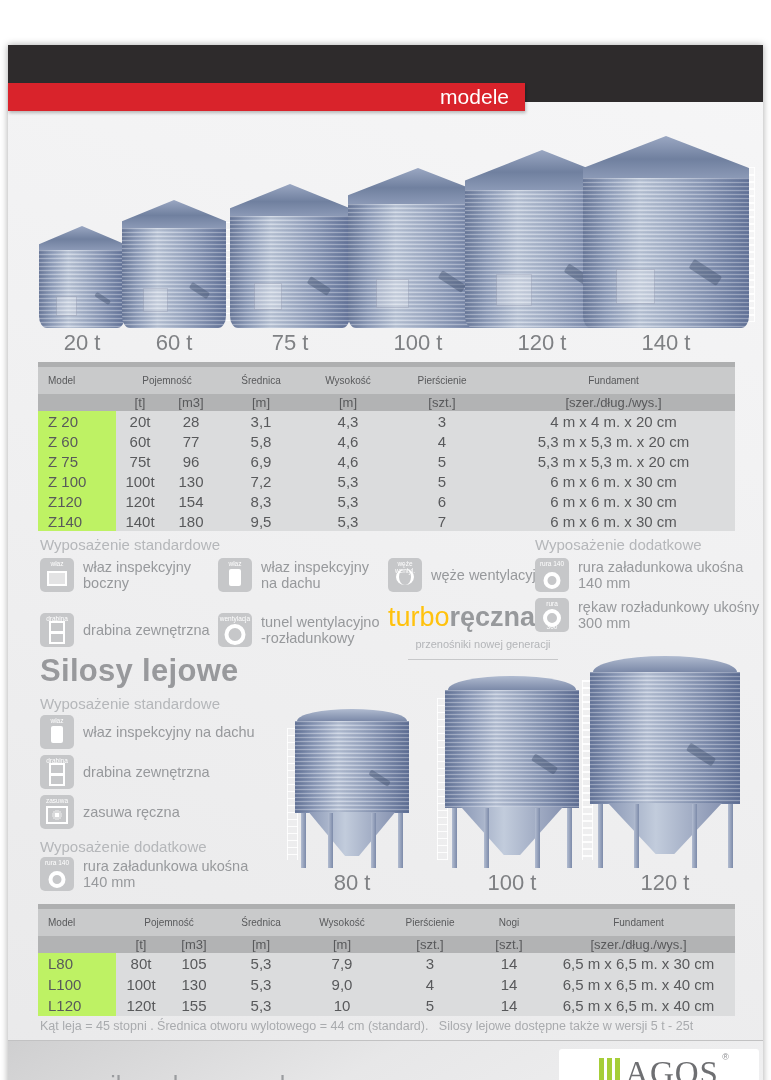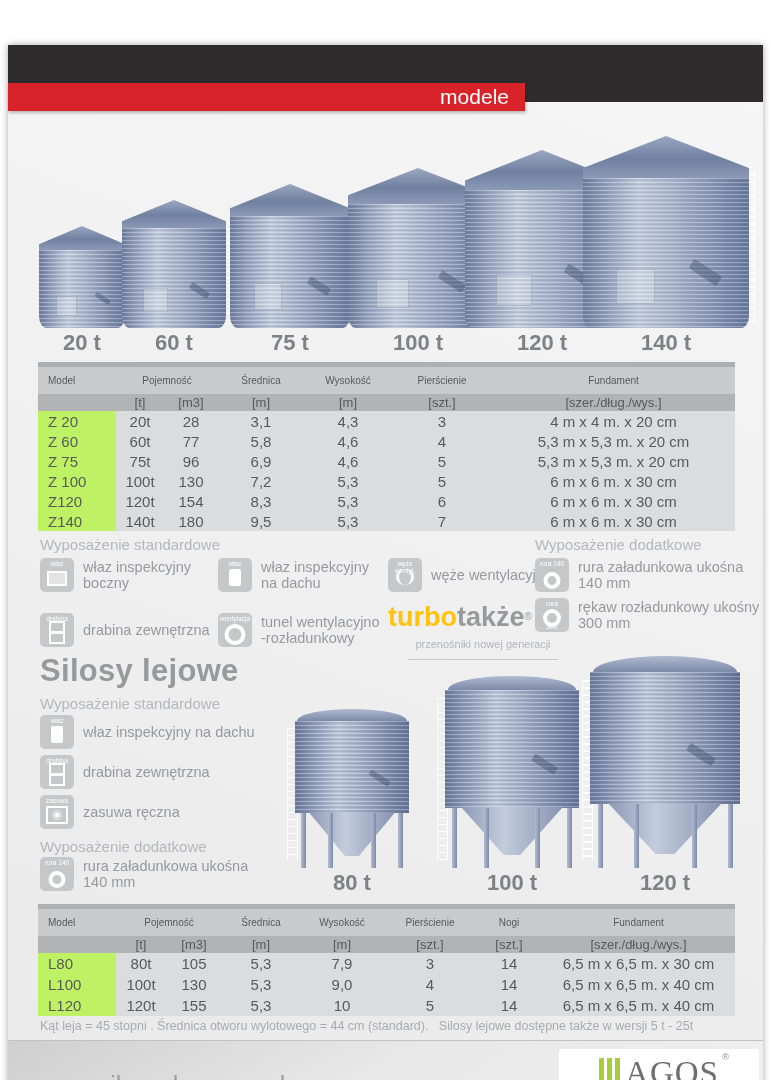--- a/index.html
+++ b/index.html
@@ -21,21 +21,21 @@
   .fsilo .roof{width:100%;clip-path:polygon(50% 0,100% 76%,100% 100%,0 100%,0 76%);
         background:linear-gradient(180deg,#9aa7c2,#70809f 55%,#8b99b6);}
   .fsilo .sbody{position:relative;width:100%;border-radius:0 0 8px 8px/0 0 12px 12px;
         background:repeating-linear-gradient(180deg,rgba(255,255,255,.30) 0 1px,rgba(70,85,115,.14) 1.6px 2.6px,rgba(255,255,255,0) 2.6px 4px),
         linear-gradient(90deg,#6c7b9c 0%,#93a1bd 14%,#c4cede 34%,#a9b5cc 54%,#8c9ab8 74%,#64749a 100%);}
   .door{position:absolute;left:20%;bottom:16%;width:22%;height:22%;background:rgba(255,255,255,.22);border:1px solid rgba(90,100,130,.25);}
   .chute{position:absolute;right:16%;bottom:34%;width:20%;height:7%;background:rgba(55,70,100,.38);transform:rotate(33deg);border-radius:2px;}
   .ladder{position:absolute;width:9px;background:repeating-linear-gradient(180deg,rgba(255,255,255,.9) 0 1.5px,rgba(255,255,255,0) 1.5px 7px);
         border-left:1.5px solid rgba(255,255,255,.85);border-right:1.5px solid rgba(255,255,255,.85);}
   .fsilo .ladder{right:-6px;top:14%;bottom:32px;}
-  .ton{height:24px;margin-top:2px;font-size:22px;color:#7f8184;white-space:nowrap;font-weight:bold;}
+  .ton{height:24px;margin-top:2px;font-size:22px;color:#7f8184;white-space:nowrap;}
   .fsilo:nth-child(1){left:31px;width:86px;}  .fsilo:nth-child(1) .sbody{height:78px;} .fsilo:nth-child(1) .roof{height:24px;}
   .fsilo:nth-child(2){left:114px;width:104px;}.fsilo:nth-child(2) .sbody{height:100px;}.fsilo:nth-child(2) .roof{height:28px;}
   .fsilo:nth-child(3){left:222px;width:120px;}.fsilo:nth-child(3) .sbody{height:112px;}.fsilo:nth-child(3) .roof{height:32px;}
   .fsilo:nth-child(4){left:340px;width:140px;}.fsilo:nth-child(4) .sbody{height:124px;}.fsilo:nth-child(4) .roof{height:36px;}
   .fsilo:nth-child(5){left:457px;width:154px;}.fsilo:nth-child(5) .sbody{height:138px;}.fsilo:nth-child(5) .roof{height:40px;}
   .fsilo:nth-child(6){left:575px;width:166px;}.fsilo:nth-child(6) .sbody{height:150px;}.fsilo:nth-child(6) .roof{height:42px;}
   .hopper-silos{position:absolute;left:272px;top:595px;width:483px;height:258px;}
   .hsilo{position:absolute;bottom:4px;display:flex;flex-direction:column;align-items:center;}
   .hsilo .roof{width:96%;border-radius:50% 50% 0 0/100% 100% 0 0;background:linear-gradient(180deg,#b0bbd0,#7b89a8);}
   .hsilo .sbody{position:relative;width:100%;
@@ -78,21 +78,21 @@
   .g-weze .glyph{top:11px;width:12px;height:16px;border-left:3px solid #fff;border-right:3px solid #fff;border-radius:50%;}
   .g-drabina .glyph{top:8px;width:12px;height:19px;border:2px solid #fff;background:linear-gradient(180deg,rgba(255,255,255,0) 42%,#fff 42% 58%,rgba(255,255,255,0) 58%);}
   .g-wentylacja .glyph{top:11px;width:13px;height:13px;border:4px solid #fff;border-radius:50%;}
   .g-rura-140 .glyph{top:14px;width:9px;height:9px;border:4px solid #fff;border-radius:50%;}
   .g-rura-300 .glyph{top:11px;width:10px;height:10px;border:4px solid #fff;border-radius:50%;}
   .g-zasuwa .glyph{top:11px;width:18px;height:14px;border:2px solid #fff;
         background:radial-gradient(circle,#fff 2.5px,rgba(255,255,255,.35) 2.5px 5px,rgba(255,255,255,0) 5px);}
   .equip-text{font-size:14.5px;line-height:16px;color:#97999c;}
   
   .turbo{line-height:26px;padding-top:4px;}
-  .turbo .t1{font-size:27px;font-weight:700;color:#ffc20e;}
+  .turbo .t1{font-size:27px;font-weight:400;color:#ffc20e;}
   .turbo .t2{font-size:27px;font-weight:700;color:#97999c;}
   .turbo sup{font-size:10px;color:#97999c;}
   .turbo .tsub{font-size:11px;color:#b3b5b8;text-align:center;margin-top:-3px;border-bottom:1px solid #c7c8ca;padding-bottom:2px;width:150px;margin-left:20px;}
   
   .footnote{position:absolute;left:32px;top:974px;font-size:12.5px;color:#a9abae;white-space:pre;}
   .footer{position:absolute;left:0;right:0;top:995px;bottom:0;border-top:1px solid #c2c2c3;
         background:linear-gradient(150deg,#cfcfd0 0%,#e7e7e8 45%,#f1f1f2 100%);}
   .website{position:absolute;left:30px;top:30px;font-size:25px;color:#9a9c9f;}
   .agos{position:absolute;right:4px;top:8px;width:200px;height:54px;background:#fff;border-radius:3px;
         display:flex;align-items:center;justify-content:center;}
@@ -274,21 +274,21 @@
             </div>
             <div class="equip-text">drabina zewnętrzna</div>
           </div><div class="equip-item">
             <div class="equip-icon g-wentylacja">
               <span class="mini">wentylacja</span>
               <span class="glyph"></span>
             </div>
             <div class="equip-text">tunel wentylacyjno<br>-rozładunkowy</div>
           </div></div>
       <div class="turbo">
-        <span class="t1">turbo</span><span class="t2">także</span><sup>®</sup>
+        <span class="t1">turbo</span><span class="t2">ręczna</span><sup>®</sup>
         <div class="tsub">przenośniki nowej generacji</div>
       </div>
     </div>
 
     <div class="equip-col" style="left:527px;top:513px;width:228px;">
         <div class="equip-item">
           <div class="equip-icon g-rura-140">
             <span class="mini">rura 140</span>
             <span class="glyph"></span>
           </div>

